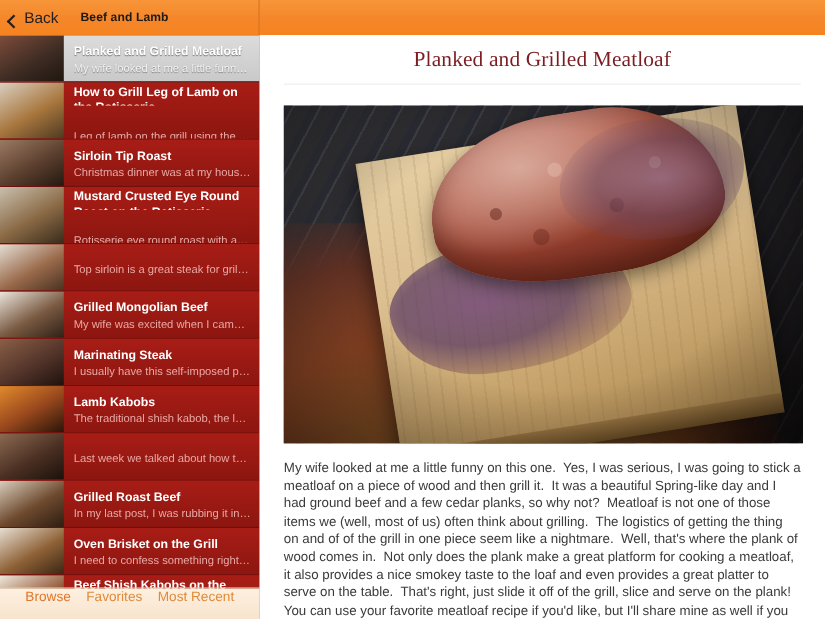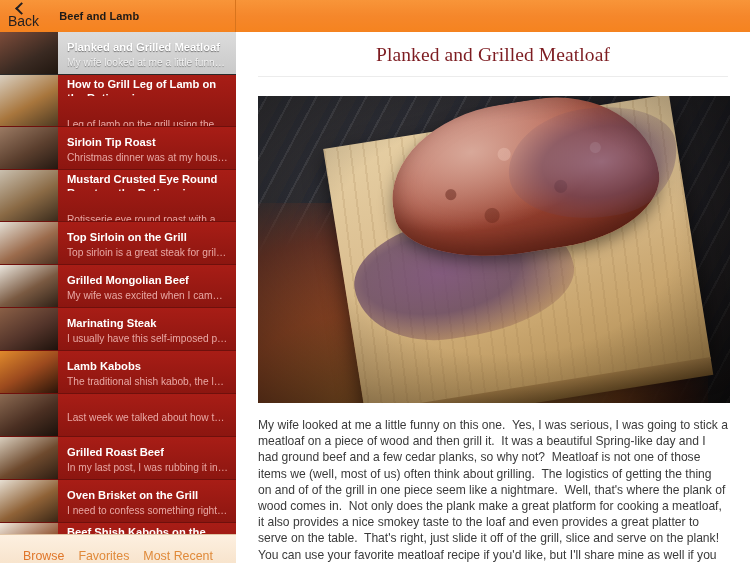--- a/index.html
+++ b/index.html
@@ -18,22 +18,22 @@
     background: linear-gradient(to bottom, #f89539 0%, #f5872b 50%, #f5831f 100%);
     display: flex; align-items: center;
   }
   .topbar-left {
     width: 236px; height: 32px;
     display: flex; align-items: center;
     flex: 0 0 236px;
     border-right: 1px solid #d8741c;
   }
   .back-btn {
-    display: flex; align-items: center;
-    margin-left: 8px; cursor: pointer; flex-direction: column;
+    display: flex; align-items: flex-end;
+    margin-left: 8px; cursor: pointer;
   }
   .chev {
     width: 9px; height: 9px;
     border-left: 2px solid #231f20;
     border-bottom: 2px solid #231f20;
     transform: rotate(45deg);
     margin-right: 5px;
   }
   .back-label { font-size: 14px; color: #231f20; }
   .nav-title {
@@ -135,21 +135,21 @@
   }
   .row.selected .r-title { color: #ffffff; text-shadow: 0 1px 1px rgba(0,0,0,.45); }
   .row.selected .r-sub { color: #f2f2f2; text-shadow: 0 1px 1px rgba(0,0,0,.4); }
 
   
   .tabbar {
     position: absolute; bottom: 0; left: 0;
     width: 236px; height: 29px;
     background: linear-gradient(to bottom, #fdf0e0 0%, #f8e4cd 100%);
     border-top: 1px solid #e0c4a4;
-    display: flex; align-items: flex-end; justify-content: center;
+    display: flex; align-items: flex-start; justify-content: center;
     gap: 14px;
     margin-top: 32px;
   }
   .tab { font-size: 12.4px; color: #e08a3a; cursor: pointer; }
   .tab.active { color: #e0762a; }
 
   
   .content {
     position: absolute; top: 32px; left: 236px;
     width: 514px; height: 531px;
@@ -310,21 +310,20 @@
         <div class="row tall">
           <div class="thumb" style="background: linear-gradient(150deg, rgb(201, 191, 174), rgb(138, 106, 69) 55%, rgb(58, 43, 28));"></div>
           <div class="row-text">
             <div class="r-title">Mustard Crusted Eye Round Roast on the Rotisserie</div>
             <div class="r-sub">Rotisserie eye round roast with a mustar…</div>
           </div>
         </div>
         <div class="row">
           <div class="thumb" style="background: linear-gradient(150deg, rgb(227, 222, 212), rgb(155, 107, 76) 55%, rgb(74, 50, 34));"></div>
           <div class="row-text">
-            <div class="r-title">Top Sirloin on the Grill</div>
             <div class="r-sub">Top sirloin is a great steak for grilling. Fai…</div>
           </div>
         </div>
         <div class="row">
           <div class="thumb" style="background: linear-gradient(150deg, rgb(234, 229, 220), rgb(122, 90, 66) 55%, rgb(46, 32, 22));"></div>
           <div class="row-text">
             <div class="r-title">Grilled Mongolian Beef</div>
             <div class="r-sub">My wife was excited when I came home…</div>
           </div>
         </div>

